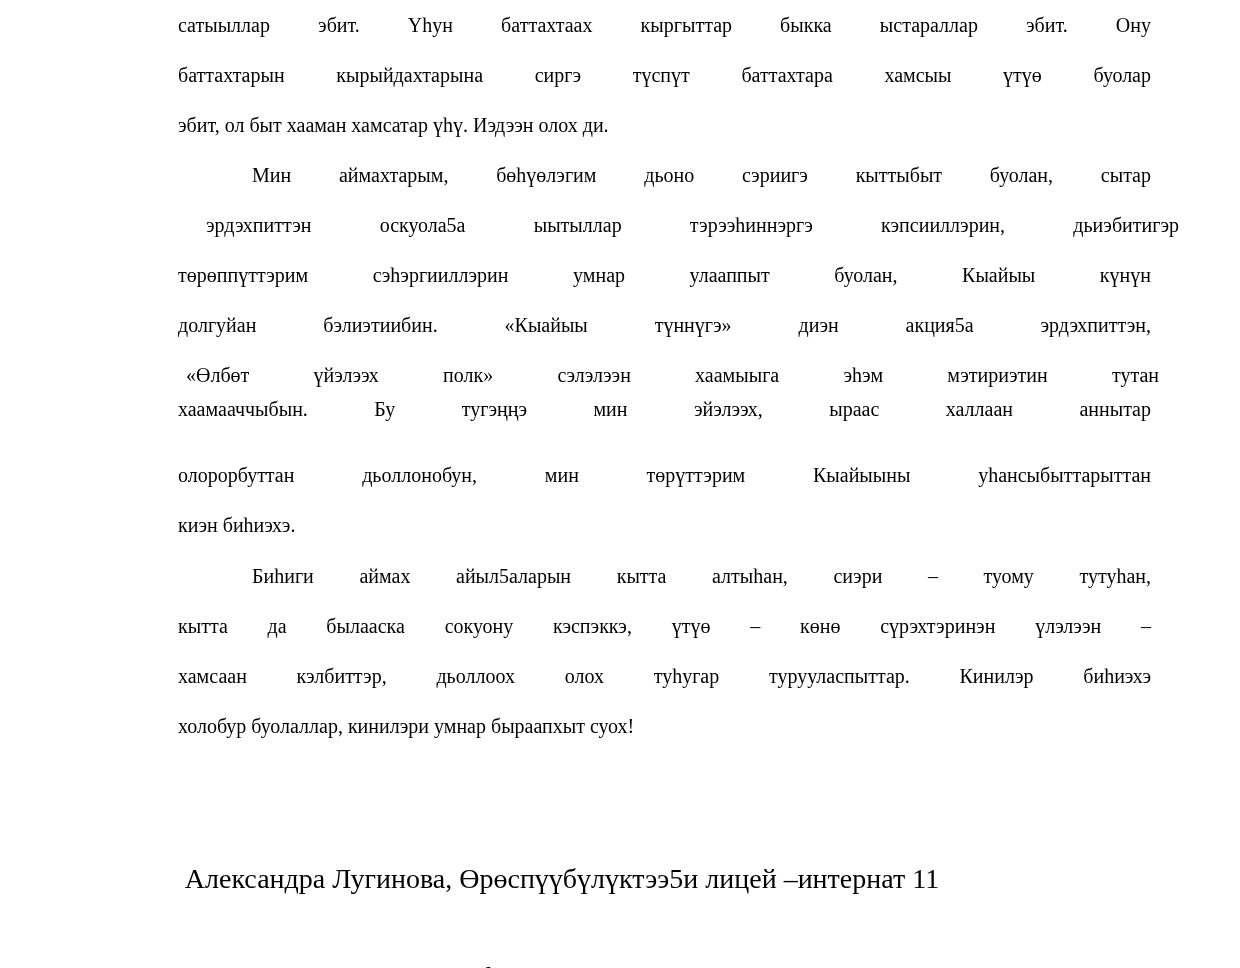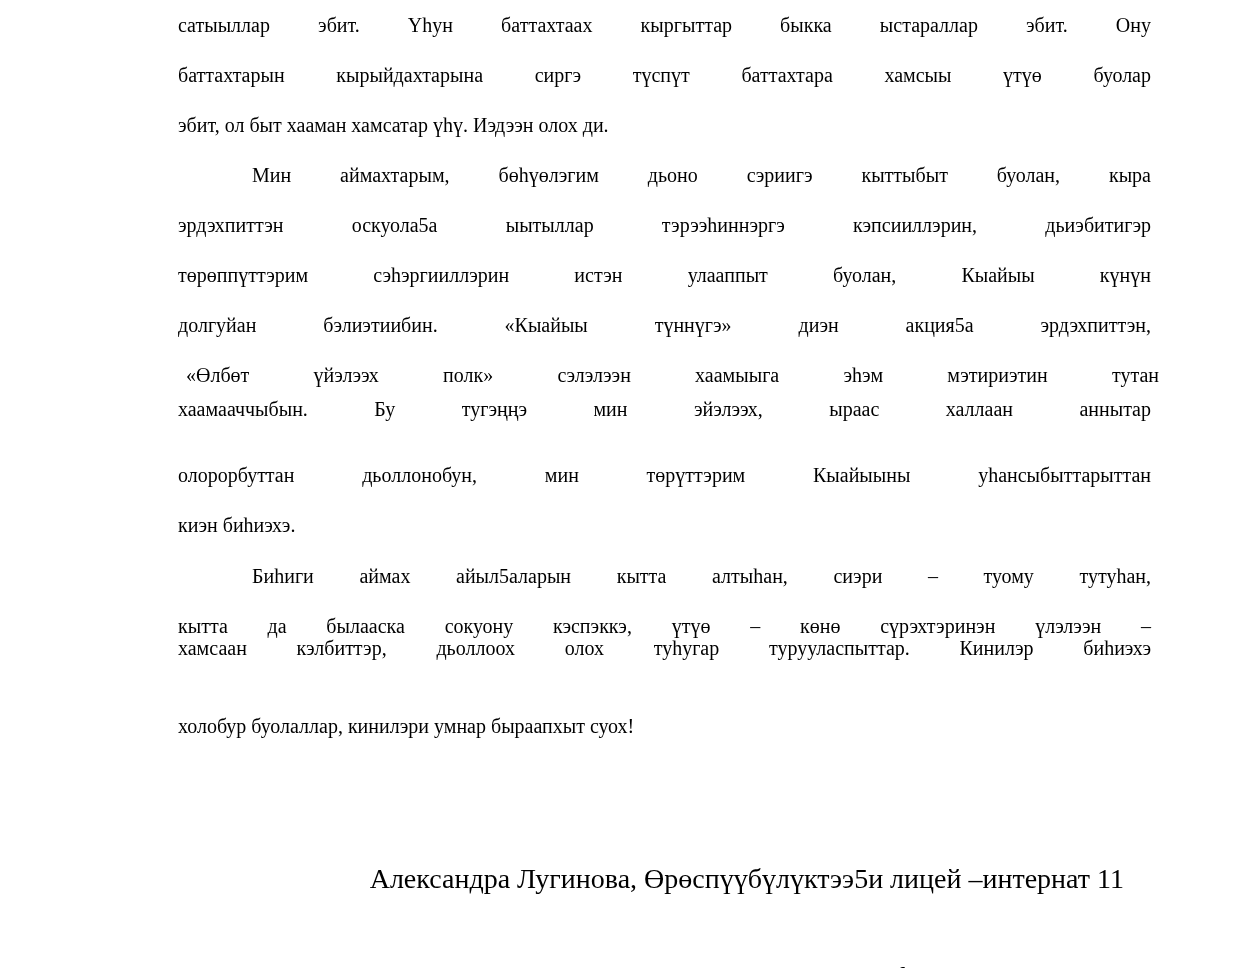--- a/index.html
+++ b/index.html
@@ -38,42 +38,42 @@
     .line.indent {
       left: 74px;
       width: 899px;
     }
     .sig {
       position: absolute;
       left: 0;
       width: 1124px;
       font-size: 28px;
       line-height: 50px;
-      text-align: right;
+      text-align: center;
       white-space: nowrap;
     }
   </style>
 </head>
 <body>
 
 <div class="page">
 
   <div class="line" style="top:0px;">сатыыллар эбит. Үһун баттахтаах кыргыттар быкка ыстараллар эбит. Ону</div>
   <div class="line" style="top:50px;">баттахтарын кырыйдахтарына сиргэ түспүт баттахтара хамсыы үтүө буолар</div>
   <div class="line last" style="top:100px;">эбит, ол быт хааман хамсатар үһү. Иэдээн олох ди.</div>
 
-  <div class="line indent" style="top:150px;">Мин аймахтарым, бөһүөлэгим дьоно сэриигэ кыттыбыт буолан, кыра</div>
-  <div class="line" style="top:200px;">эрдэхпиттэн оскуола5а ыытыллар тэрээһиннэргэ кэпсииллэрин, дьиэбитигэр</div>
-  <div class="line" style="top:250px;">төрөппүттэрим сэһэргииллэрин истэн улааппыт буолан, Кыайыы күнүн</div>
+  <div class="line indent" style="top:150px;">Мин аймахтарым, бөһүөлэгим дьоно сэриигэ кыттыбыт буолан, сытар</div>
+  <div class="line" style="top:200px;margin-left:28px;">эрдэхпиттэн оскуола5а ыытыллар тэрээһиннэргэ кэпсииллэрин, дьиэбитигэр</div>
+  <div class="line" style="top:250px;">төрөппүттэрим сэһэргииллэрин умнар улааппыт буолан, Кыайыы күнүн</div>
   <div class="line" style="top:300px;">долгуйан бэлиэтиибин. «Кыайыы түннүгэ» диэн акция5а эрдэхпиттэн,</div>
   <div class="line" style="top:350px;margin-left:8px;">«Өлбөт үйэлээх полк» сэлэлээн хаамыыга эһэм мэтириэтин тутан</div>
   <div class="line" style="top:384px;">хаамааччыбын. Бу тугэңңэ мин эйэлээх, ыраас халлаан аннытар</div>
   <div class="line" style="top:450px;">олорорбуттан дьоллонобун, мин төрүттэрим Кыайыыны уһансыбыттарыттан</div>
   <div class="line last" style="top:500px;">киэн биһиэхэ.</div>
 
   <div class="line indent" style="top:551px;">Биһиги аймах айыл5аларын кытта алтыһан, сиэри – туому тутуһан,</div>
   <div class="line" style="top:601px;">кытта да былааска сокуону кэспэккэ, үтүө – көнө сүрэхтэринэн үлэлээн –</div>
-  <div class="line" style="top:623px;">хамсаан кэлбиттэр, дьоллоох олох туһугар туруулаcпыттар. Кинилэр биһиэхэ</div>
+  <div class="line" style="top:651px;">хамсаан кэлбиттэр, дьоллоох олох туһугар туруулаcпыттар. Кинилэр биһиэхэ</div>
   <div class="line last" style="top:701px;">холобур буолаллар, кинилэри умнар быраапхыт суох!</div>
 </div>
 
 <div class="sig" style="top:854px;">Александра Лугинова, Өрөспүүбүлүктээ5и лицей –интернат 11</div>
 <div class="sig" style="top:952px;">кылааһын үөрэнээччитэ.</div>
 
 </body></html>

